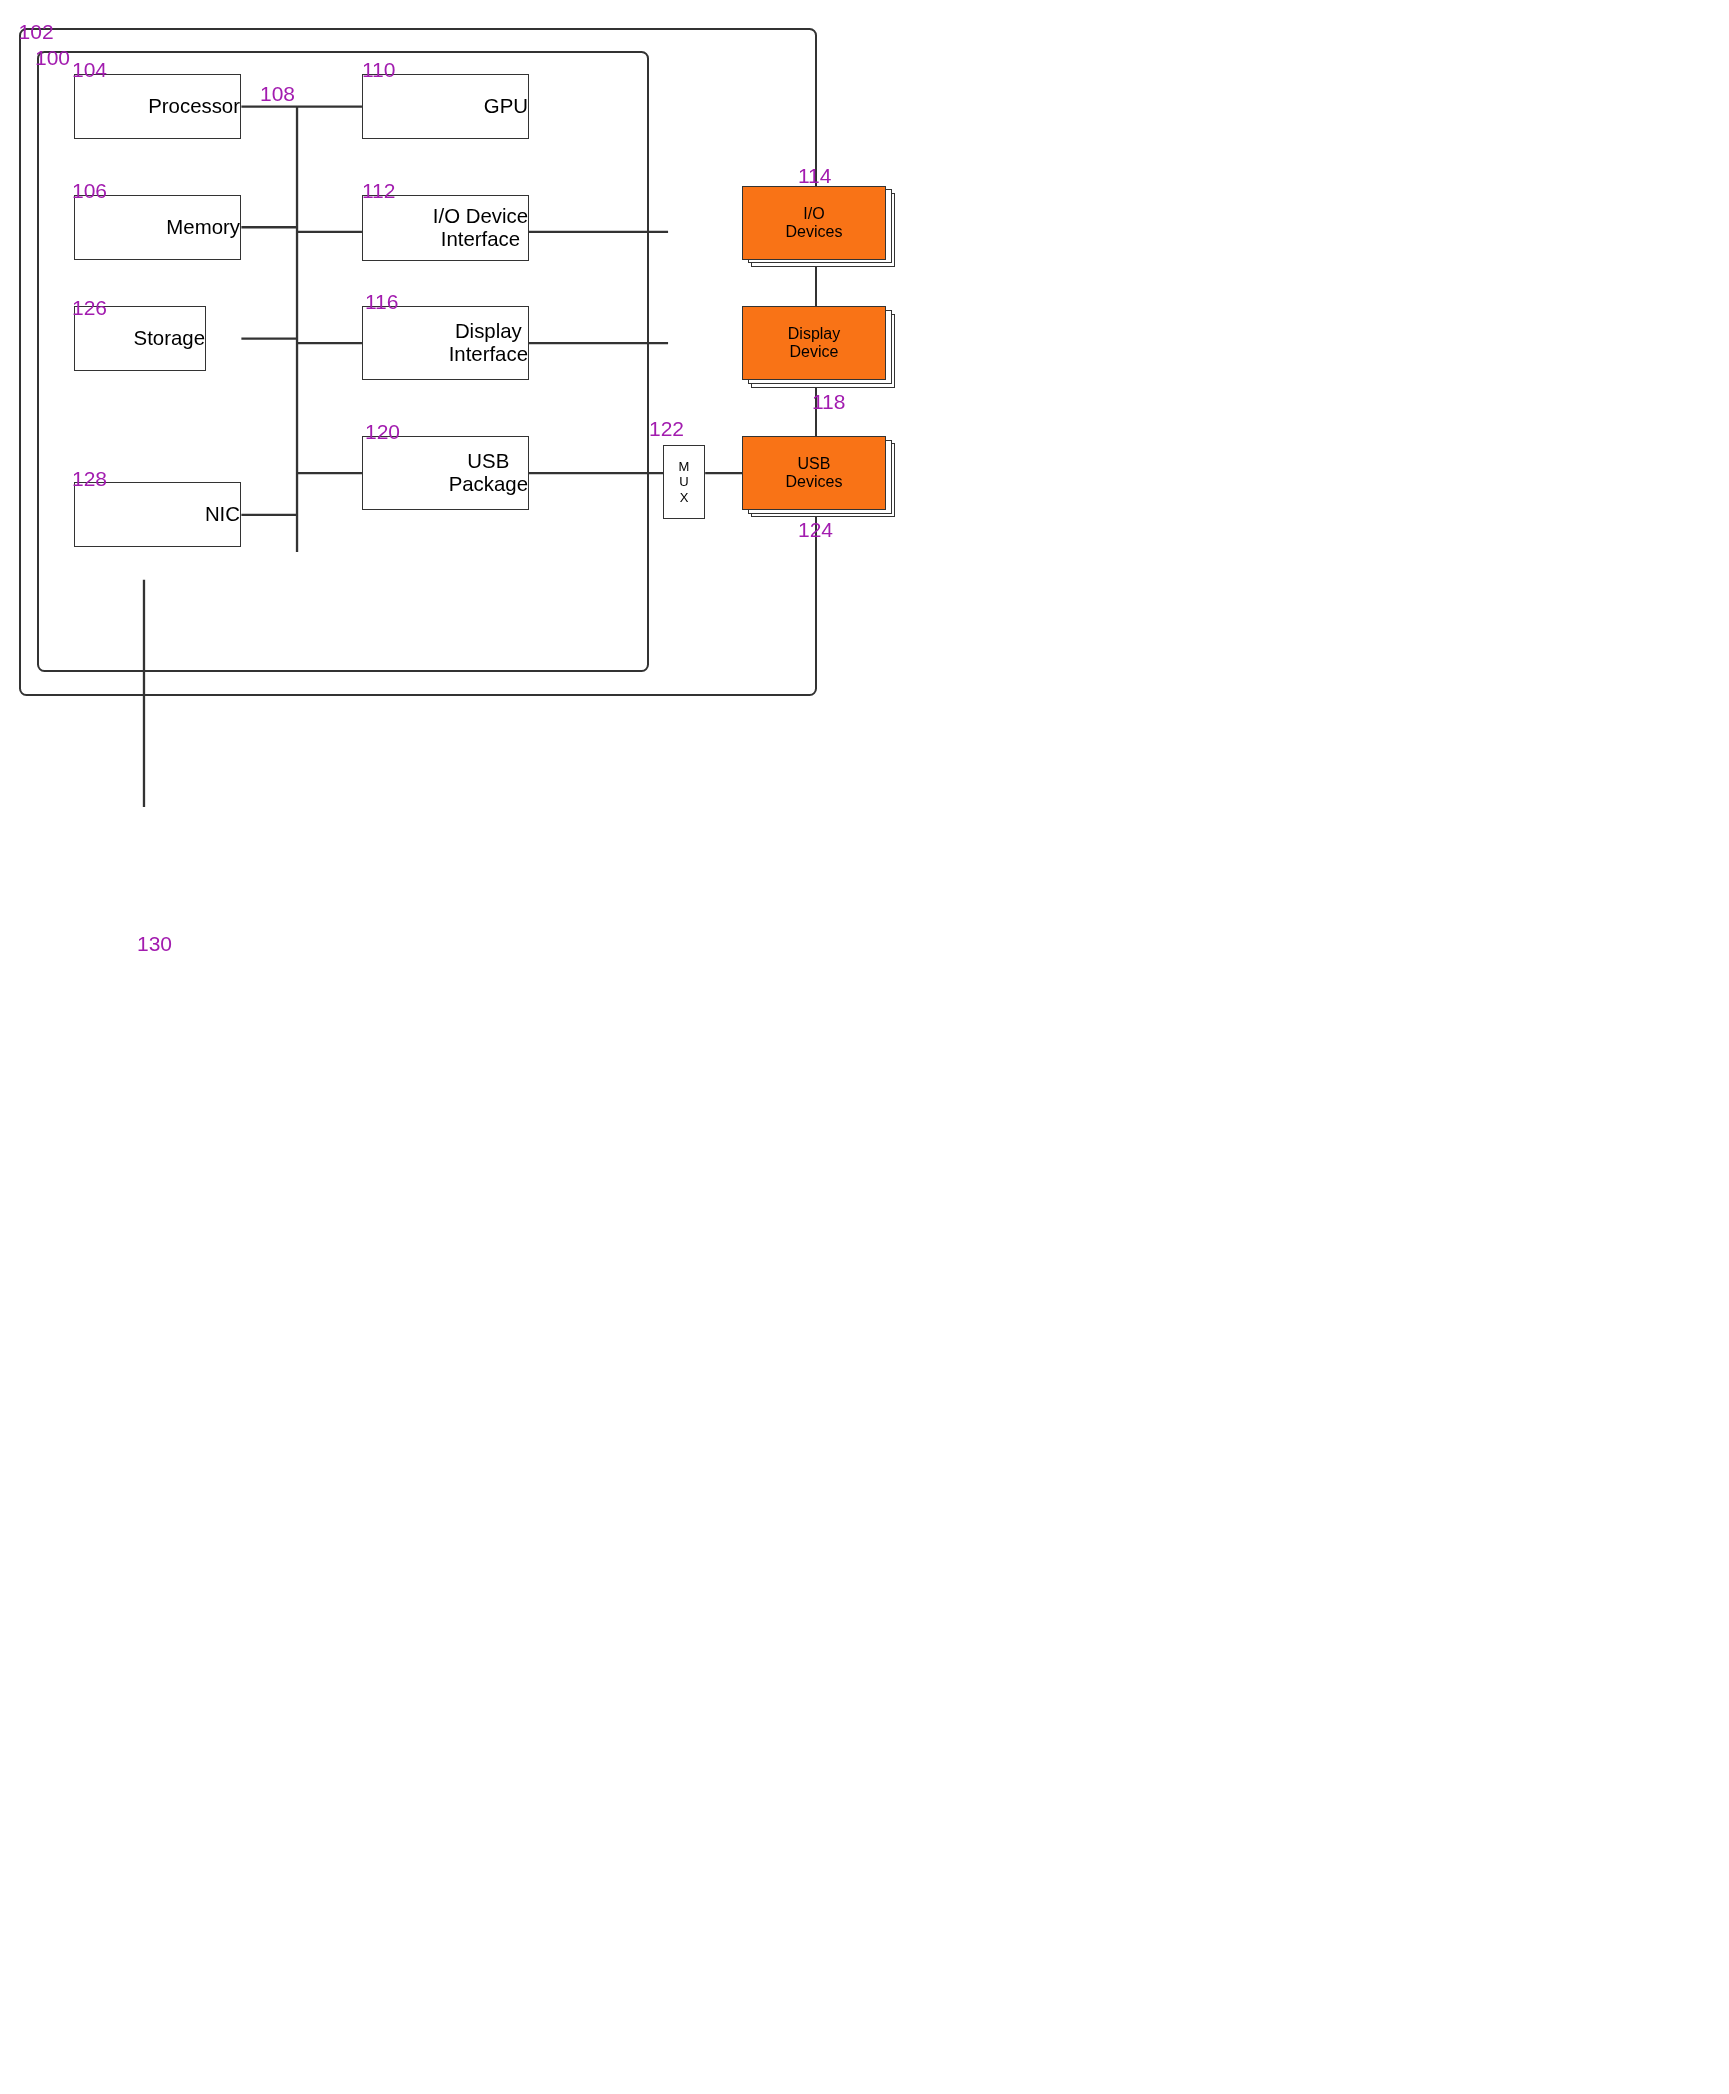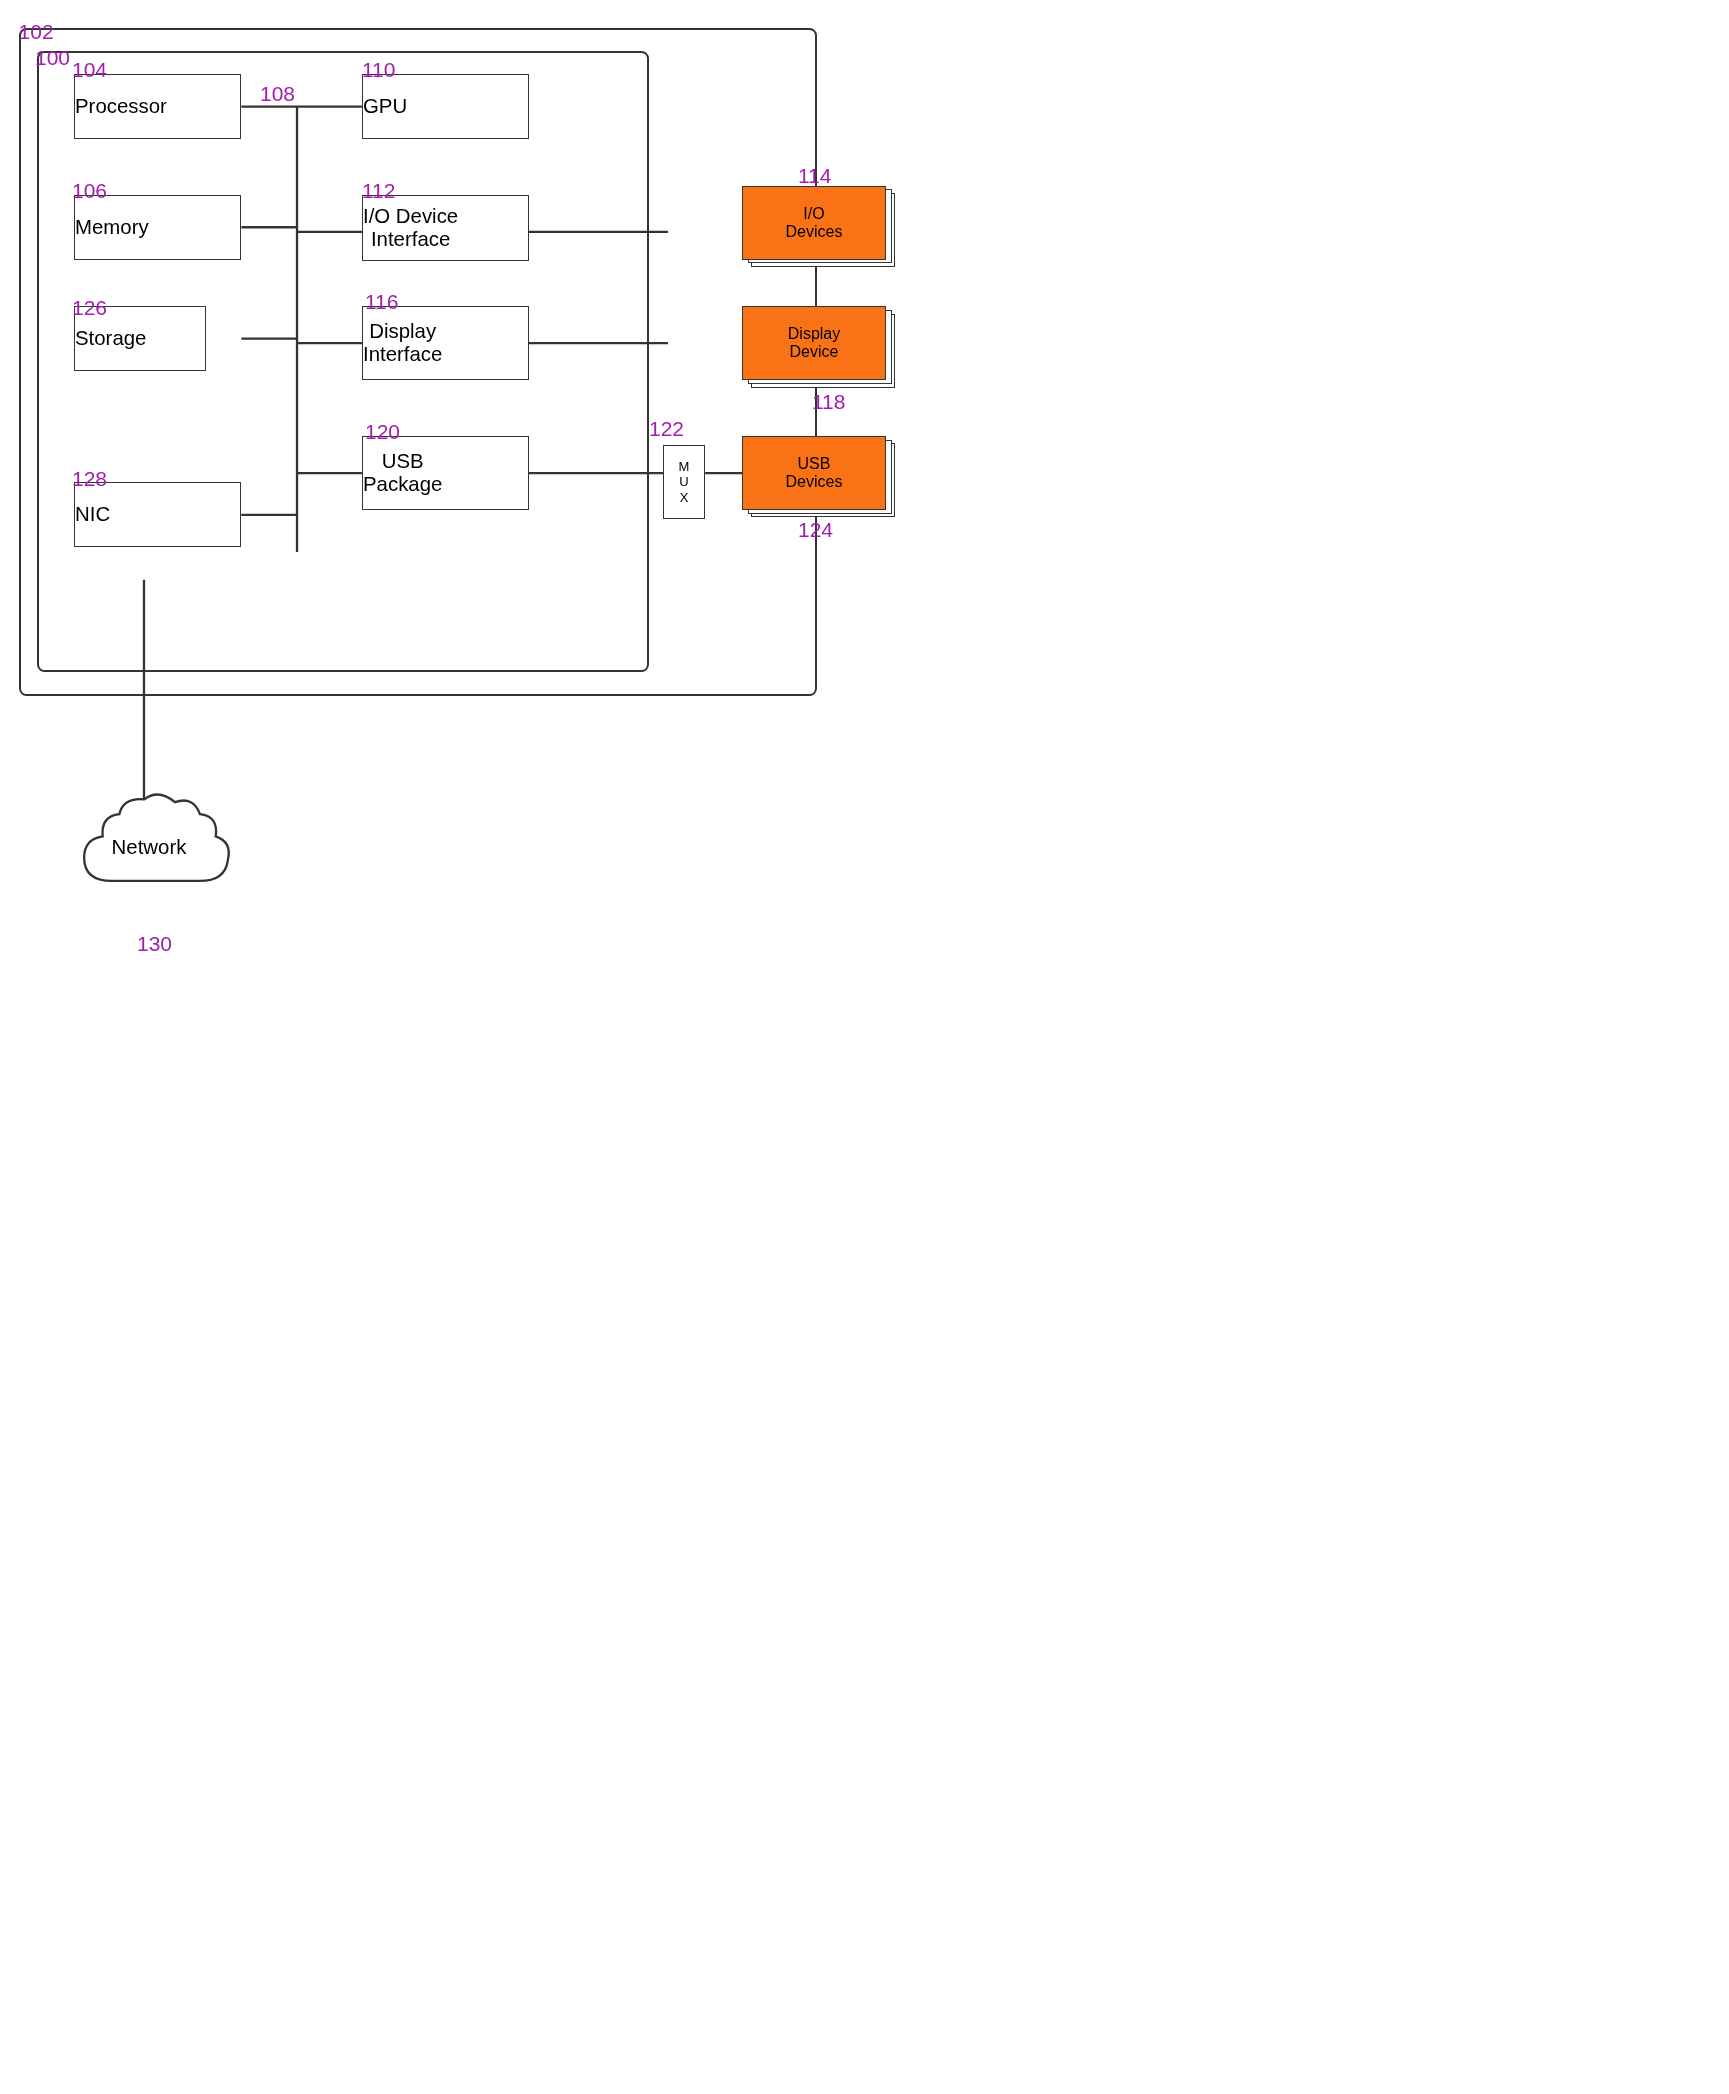--- a/index.html
+++ b/index.html
@@ -40,21 +40,21 @@
       border-radius: 7.4px;
     }
 
     
     .comp-box {
       position: absolute;
       border: 1.9px solid #333;
       background: #fff;
       display: flex;
       align-items: center;
-      justify-content: flex-start;
+      justify-content: flex-end;
       text-align: center;
       font-size: 20.4px;
       font-weight: normal;
     }
 
     
     .box-processor {
       top: 74px;
       left: 74px;
       width: 167px;
@@ -285,38 +285,16 @@
   </div>
   <span class="ref-label" style="top:390px; left:812px;">118</span>
 
   <div style="position:absolute; top:443px; left:751px; width:144px; height:74px; border:1.9px solid #333; background:#fff;"></div>
   <div style="position:absolute; top:440px; left:748px; width:144px; height:74px; border:1.9px solid #333; background:#fff;"></div>
   <div class="stacked-box" style="top:436px; left:742px; width:144px; height:74px;">
     <span>USB<br>Devices</span>
   </div>
   <span class="ref-label" style="top:518px; left:798px;">124</span>
 
-  <div class="cloud-container">
-    <svg width="186" height="139" viewBox="0 0 200 150">
-
-      <g fill="none" stroke="#333" stroke-width="2.5">
-
-        <path d="
-          M 60,110
-          Q 30,110 30,85
-          Q 30,65 50,62
-          Q 48,40 68,38
-          Q 72,20 95,22
-          Q 110,10 128,25
-          Q 148,18 155,38
-          Q 175,40 172,62
-          Q 190,68 185,88
-          Q 182,110 155,110
-          Z
-        " fill="white" stroke="#333" stroke-width="2.5"></path>
-      </g>
-    </svg>
-    <span class="cloud-label" style="font-size:20.4px;">Network</span>
-  </div>
   <span class="ref-label" style="top:932px; left:137px;">130</span>
 
 </div>
 
 
 </body></html>

